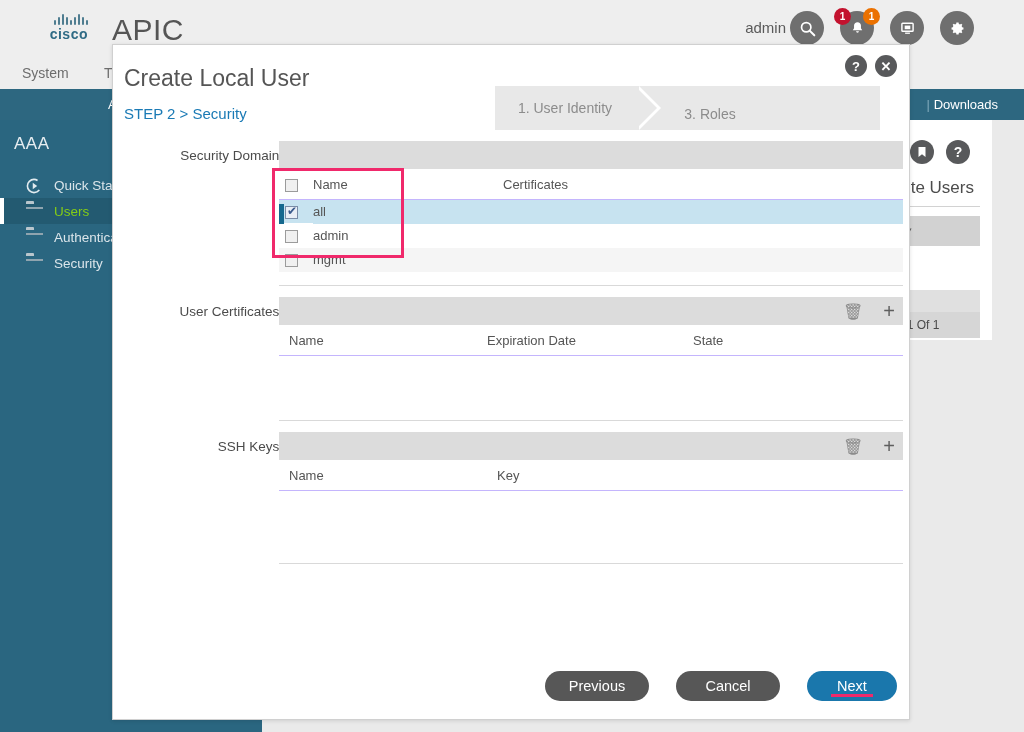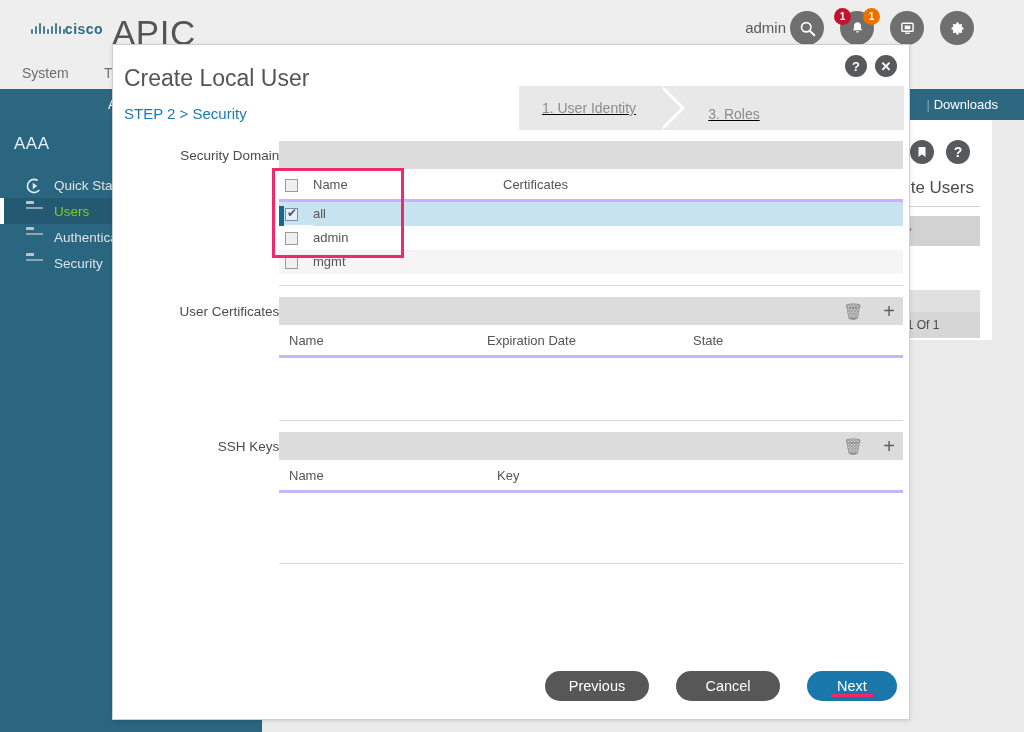--- a/index.html
+++ b/index.html
@@ -10,37 +10,37 @@
     background: #ffffff;
   }
   #app { position: relative; width: 1024px; height: 732px; }
 
   
   .topbar {
     position: absolute; left: 0; top: 0; width: 1024px; height: 56px;
     background: #eeeeee;
   }
   .cisco-logo {
-    position: absolute; left: 36px; top: 12px; width: 62px; height: 32px;
-    display: flex; flex-direction: row; align-items: center; justify-content: center;
+    position: absolute; left: 26px; top: 12px; width: 62px; height: 32px;
+    display: flex; flex-direction: column; align-items: flex-end; justify-content: center;
   }
   .cisco-bars { display: flex; align-items: flex-end; height: 11px; gap: 2px; }
   .cisco-bars i { display: block; width: 2px; background: #4f7d90; border-radius: 1px; }
   .cisco-bars i:nth-child(1){height:5px}.cisco-bars i:nth-child(2){height:8px}
   .cisco-bars i:nth-child(3){height:11px}.cisco-bars i:nth-child(4){height:8px}
   .cisco-bars i:nth-child(5){height:5px}.cisco-bars i:nth-child(6){height:8px}
   .cisco-bars i:nth-child(7){height:11px}.cisco-bars i:nth-child(8){height:8px}
   .cisco-bars i:nth-child(9){height:5px}
   .cisco-word {
     font-family: "Liberation Sans", sans-serif; font-weight: bold;
     font-size: 14px; color: #2f6b85; letter-spacing: 0.5px; margin-top: 1px;
   }
   .apic-title {
     position: absolute; left: 112px; top: 13px;
-    font-size: 35px; color: #555555; font-weight: normal; letter-spacing: 0.5px;
+    font-size: 30px; color: #555555; font-weight: normal; letter-spacing: 0.5px;
   }
   .admin-label {
     position: absolute; right: 238px; top: 19px;
     font-size: 15px; color: #5a5a5a;
   }
   .hdr-icon {
     position: absolute; top: 11px; width: 34px; height: 34px; border-radius: 50%;
     background: #6f6f6f; display: flex; align-items: center; justify-content: center;
   }
   .hdr-icon svg { display: block; }
@@ -156,22 +156,22 @@
   .dlg-btns { position: absolute; right: 12px; top: 10px; display: flex; gap: 8px; }
   .dlg-round {
     width: 22px; height: 22px; border-radius: 50%; background: #58595b;
     display: flex; align-items: center; justify-content: center; cursor: pointer;
     color: #ffffff; font-size: 13px; font-weight: bold; line-height: 1;
   }
   .step-label {
     position: absolute; left: 11px; top: 60px; font-size: 15px; color: #1a7ab5;
   }
   .steps {
-    position: absolute; left: 406px; top: 41px; width: 385px; height: 44px;
-    background: #e8e8e8; display: flex; overflow: hidden; text-decoration: underline;
+    position: absolute; left: 382px; top: 41px; width: 385px; height: 44px;
+    background: #e8e8e8; display: flex; overflow: hidden;
   }
   .step {
     position: relative; display: flex; align-items: center; justify-content: center;
     font-size: 14px; color: #8c8c8c; background: #e8e8e8;
   }
   .step.s1 { width: 140px; }
   .step.s2 {
     width: 123px; background: #0f7cb1; color: #ffffff; margin-left: 14px;
   }
   .step.s3 { width: 122px; margin-left: 14px; margin-top: 12px; }
@@ -200,21 +200,21 @@
   }
   .field-bar .tools {
     position: absolute; right: 8px; top: 0; height: 28px; display: flex; align-items: center; gap: 20px;
   }
   .field-bar .tools span { color: #8b8b8b; font-size: 16px; cursor: pointer; }
   .field-bar .tools span.plus { color: #5e5e5e; font-size: 20px; line-height: 1; }
 
   table.grid { position: absolute; border-collapse: collapse; font-size: 13px; }
   table.grid th {
     font-weight: normal; color: #555555; text-align: left; padding: 6px 0 7px 0;
-    border-bottom: 3px solid #c4b5fd; background: #ffffff;
+    border-bottom: 1px solid #c4b5fd; background: #ffffff;
   }
   table.grid td {
     color: #555555; padding: 4px 0; border-bottom: 1px solid transparent;
   }
   .cb {
     display: inline-block; width: 13px; height: 13px; border: 1px solid #9b9b9b;
     background: #f0f0f0; position: relative; vertical-align: middle;
   }
   .cb.checked { background: #e9eef5; border-color: #7a8ca6; }
   .cb.checked::after {

